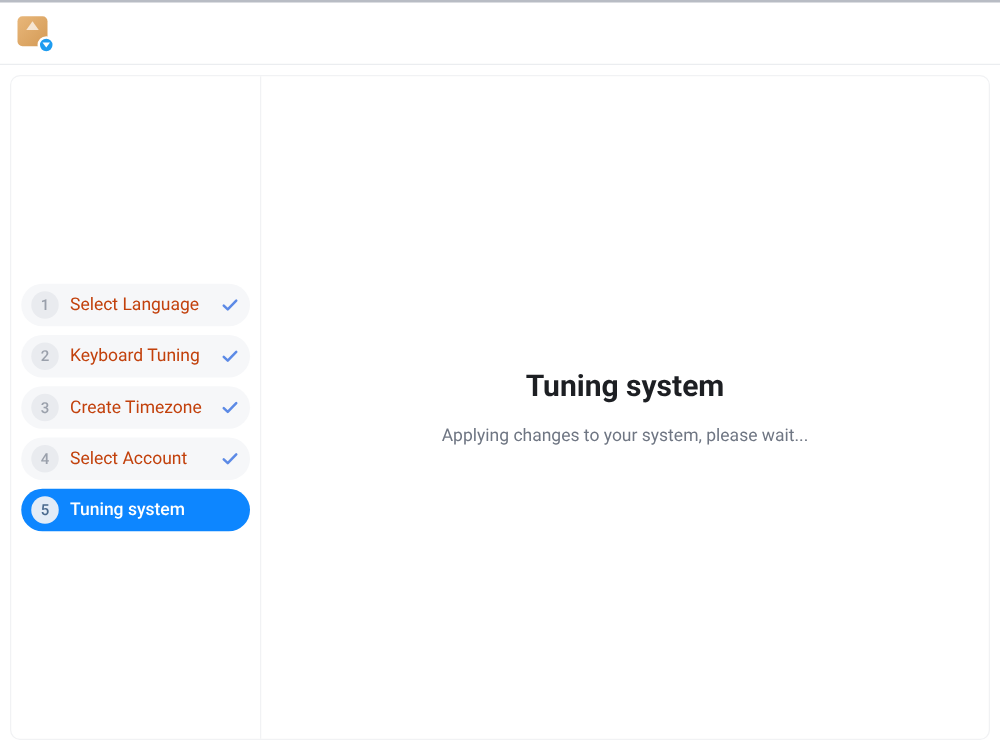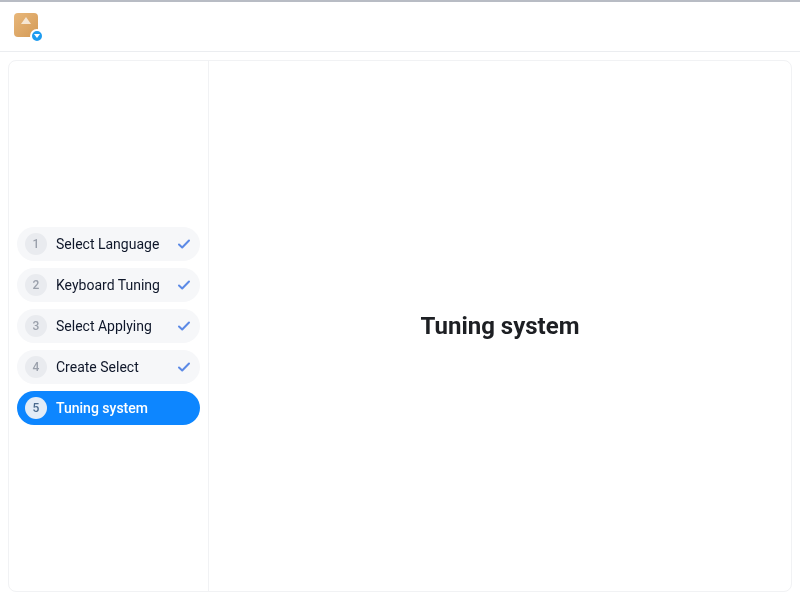--- a/index.html
+++ b/index.html
@@ -130,21 +130,21 @@
     }
     .step-label {
       font-size: 14px;
       white-space: nowrap;
       overflow: hidden;
       text-overflow: ellipsis;
       flex: 1;
       min-width: 0;
     }
     .step.completed .step-label {
-      color: #0f172a;
+      color: #c2410c;
     }
     .step.active .step-label {
       color: #ffffff;
       font-weight: 500;
     }
     .step-check {
       flex-shrink: 0;
       color: #5c8ae6;
       display: flex;
       align-items: center;
@@ -201,44 +201,45 @@
           <div class="step-label">Keyboard Tuning</div>
           <div class="step-check">
             <svg width="16" height="16" viewBox="0 0 16 16">
                 <path d="M3 8.5 L6.2 11.5 L13 4.5" stroke="currentColor" stroke-width="2" fill="none" stroke-linecap="round" stroke-linejoin="round"></path>
               </svg>
           </div>
         </div>
 
         <div class="step completed">
           <div class="step-number">3</div>
-          <div class="step-label">Select Applying</div>
+          <div class="step-label">Create Timezone</div>
           <div class="step-check">
             <svg width="16" height="16" viewBox="0 0 16 16">
                 <path d="M3 8.5 L6.2 11.5 L13 4.5" stroke="currentColor" stroke-width="2" fill="none" stroke-linecap="round" stroke-linejoin="round"></path>
               </svg>
           </div>
         </div>
 
         <div class="step completed">
           <div class="step-number">4</div>
-          <div class="step-label">Create Select</div>
+          <div class="step-label">Select Account</div>
           <div class="step-check">
             <svg width="16" height="16" viewBox="0 0 16 16">
                 <path d="M3 8.5 L6.2 11.5 L13 4.5" stroke="currentColor" stroke-width="2" fill="none" stroke-linecap="round" stroke-linejoin="round"></path>
               </svg>
           </div>
         </div>
 
         <div class="step active">
           <div class="step-number">5</div>
           <div class="step-label">Tuning system</div>
         </div>
 
       </div>
     </div>
 
     <div class="main">
       <div class="main-title">Tuning system</div>
+      <div class="main-subtitle">Applying changes to your system, please wait...</div>
     </div>
 
   </div>
 </div>
 
 </body></html>

